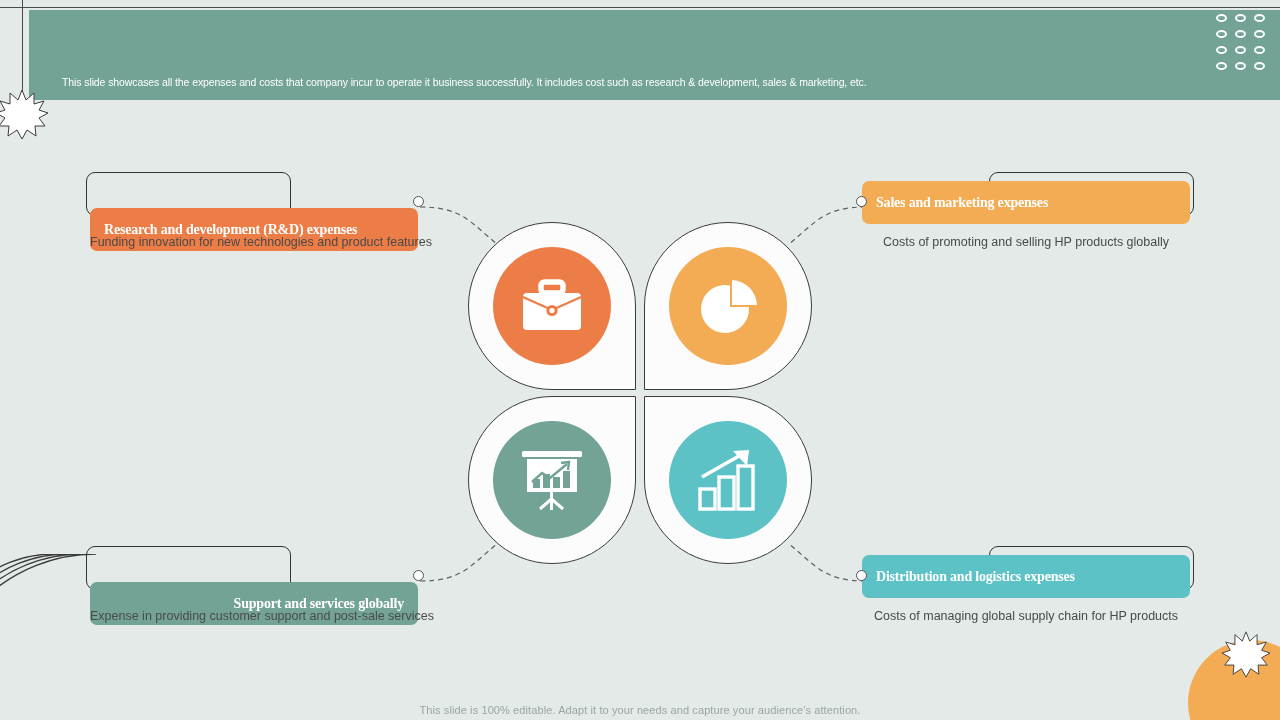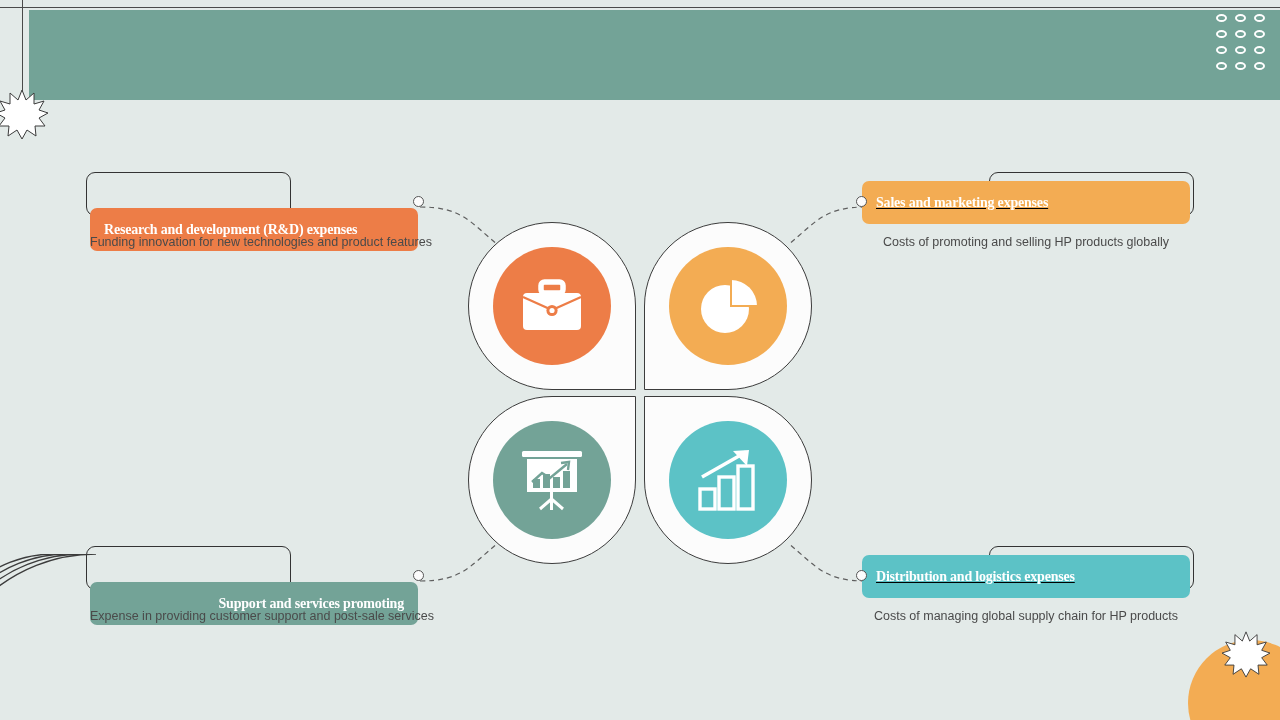--- a/index.html
+++ b/index.html
@@ -80,21 +80,21 @@
     position:absolute;top:24px;width:11px;height:11px;border-radius:50%;
     background:#fcfcfc;border:1.6px solid #555;box-sizing:border-box;
   }
 
   
   .node.left .bar{padding-left:14px;justify-content:flex-start;margin-top:27px;}
   .node.left .bar-shadow{left:-4px;top:0;border-radius:9px 9px 0 9px;}
   .node.left .conn-dot{right:-6px;}
   .node.left .node-desc{text-align:center;}
   
-  .node.right .bar{padding-right:14px;justify-content:flex-end;text-decoration:underline;}
+  .node.right .bar{padding-right:14px;justify-content:flex-end;}
   .node.right .bar-shadow{right:-4px;top:0;border-radius:9px 9px 9px 0;}
   .node.right .conn-dot{left:-6px;}
   .node.right .node-desc{text-align:center;}
   
   .node#node-rd .bar{justify-content:flex-start;}
   .node#node-support .bar{justify-content:flex-end;padding-right:14px;padding-left:0;}
   .node#node-sales .bar{justify-content:flex-start;padding-left:14px;padding-right:0;}
   .node#node-dist .bar{justify-content:flex-start;padding-left:14px;padding-right:2px;}
 
   
@@ -123,20 +123,21 @@
 </style>
 </head>
 <body>
 
 <div class="slide">
 
   <div class="rule-h"></div>
   <div class="rule-v"></div>
 
   <div class="header">
+    <div class="header-sub">This slide showcases all the expenses and costs that company incur to operate it business successfully. It includes cost such as research &amp; development, sales &amp; marketing, etc.</div>
     <div class="dot-grid">
       <i></i>
         <i></i>
         <i></i>
       <i></i>
         <i></i>
         <i></i>
       <i></i>
         <i></i>
         <i></i>
@@ -223,21 +224,21 @@
     <div class="bar" style="background:#F3AC53;">
       <span class="bar-label">Sales and marketing expenses</span>
     </div>
     <div class="conn-dot"></div>
     <div class="node-desc">Costs of promoting and selling HP products globally</div>
   </div>
 
   <div class="node left" id="node-support">
     <div class="bar-shadow"></div>
     <div class="bar" style="background:#73A397;">
-      <span class="bar-label">Support and services promoting</span>
+      <span class="bar-label">Support and services globally</span>
     </div>
     <div class="conn-dot"></div>
     <div class="node-desc">Expense in providing customer support and post-sale services</div>
   </div>
 
   <div class="node right" id="node-dist">
     <div class="bar-shadow"></div>
     <div class="bar" style="background:#5CC2C6;">
       <span class="bar-label">Distribution and logistics expenses</span>
     </div>
@@ -256,13 +257,14 @@
       <path d="M0 148 A 148 148 0 0 1 148 0"></path>
       <path d="M0 162 A 162 162 0 0 1 162 0"></path>
     </g>
   </svg>
 
   <div class="circle-br"></div>
   <svg class="burst-br" width="48" height="48" viewBox="0 0 52 52">
     <polygon points="26,2 30,12 38,5 38,16 48,13 43,22 52,25 43,30 49,38 39,38 40,48 31,42 26,51 21,42 12,48 13,38 3,38 9,30 0,25 9,22 4,13 14,16 14,5 22,12" fill="#ffffff" stroke="#3c3c3c" stroke-width="1"></polygon>
   </svg>
 
+  <div class="footer">This slide is 100% editable. Adapt it to your needs and capture your audience's attention.</div>
 </div>
 
 </body></html>

